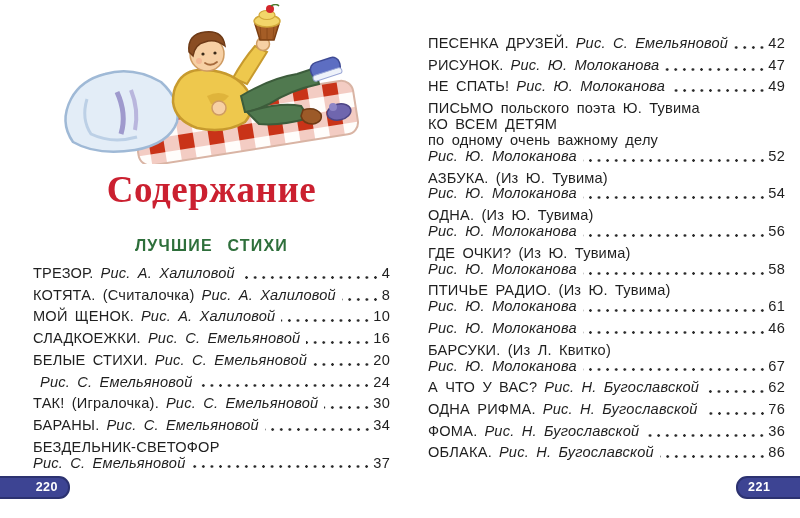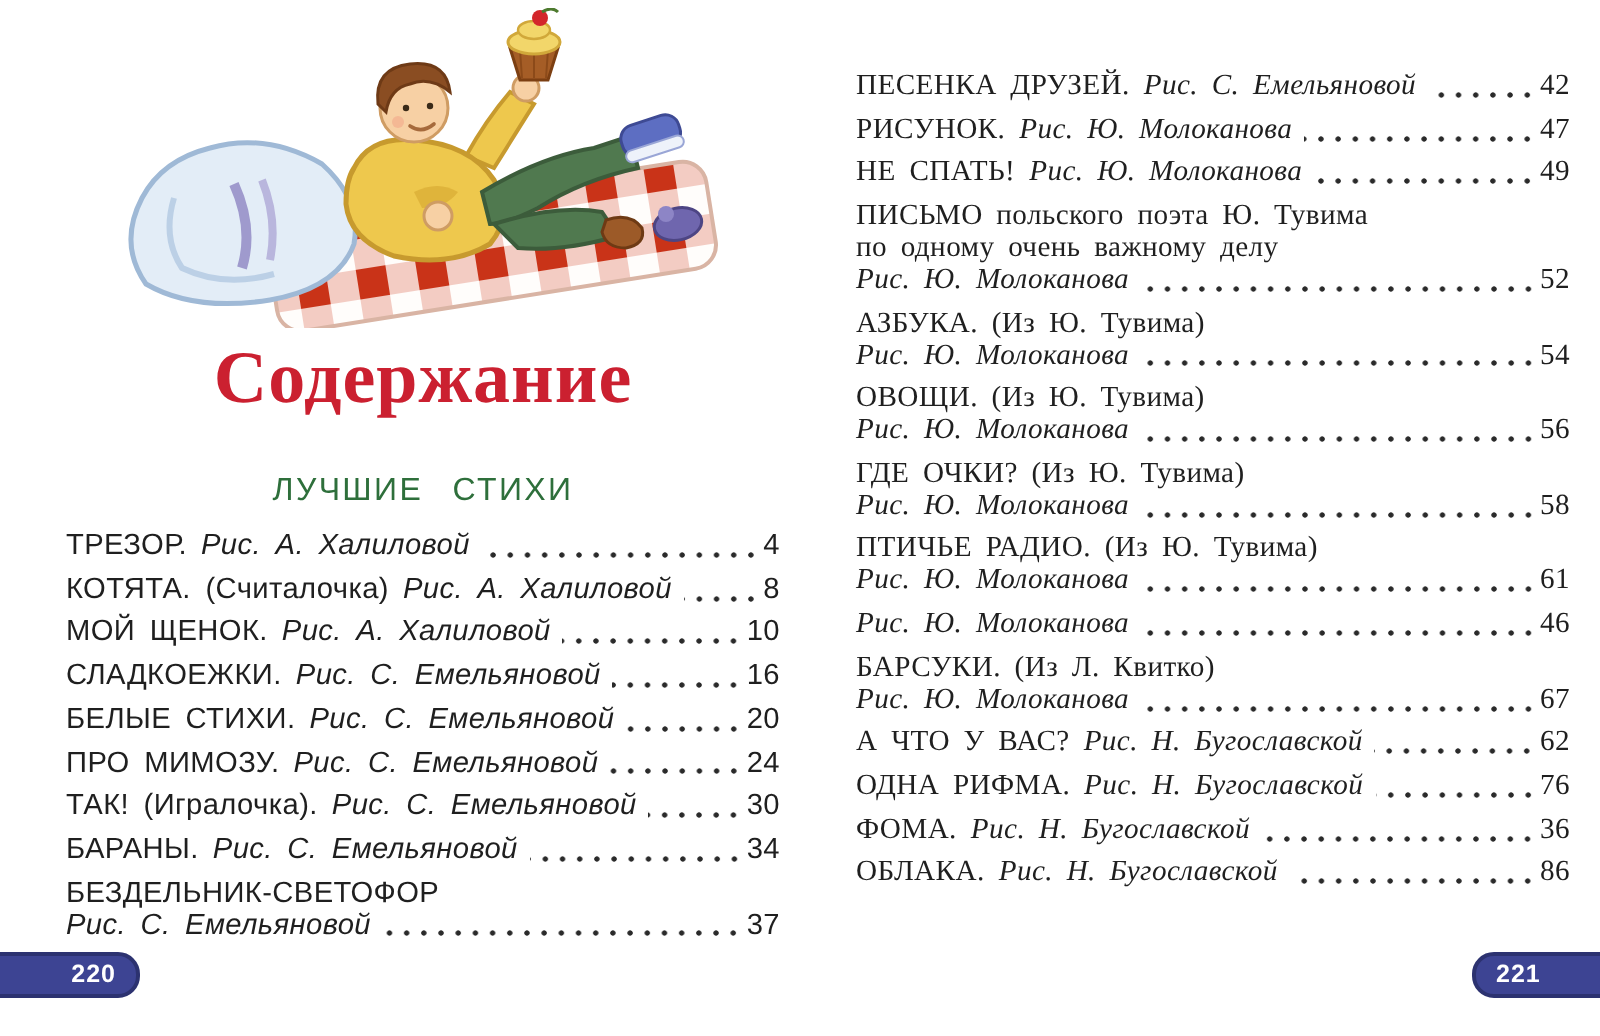--- a/index.html
+++ b/index.html
@@ -13,27 +13,27 @@
 
   .illustration { position:absolute; left:24px; top:4px; }
 
   .toc-title {
     position:absolute; top:168px; left:0; width:100%; text-align:center;
     font-family:Liberation Serif, serif; font-weight:bold;
     font-size:37px; color:#cb2030; letter-spacing:0.5px;
   }
   .section-heading {
     position:absolute; top:237px; left:0; width:100%; text-align:center;
-    font-weight:normal; font-size:16px; color:#2e6f3b;
+    font-weight:bold; font-size:16px; color:#2e6f3b;
     letter-spacing:1.2px; word-spacing:9px;
   }
 
   .entries { position:absolute; left:0; right:0; }
   .entries-left  { top:266px; }
-  .entries-right { top:36px;font-family:Liberation Serif, serif; }
+  .entries-right { top:36px; }
 
   .entry { margin-bottom:5.8px; }
   .row { display:flex; align-items:baseline; line-height:15.9px;
          font-size:14.6px; letter-spacing:0.2px; word-spacing:3px; white-space:nowrap; }
   .t  { }
   .c  { font-style:italic; margin-left:7px; }
   .c-first { font-style:italic; margin-left:0; }
   .leader {
     flex:1; min-width:10px; align-self:flex-end;
     height:5px; margin:0 2px 2px 6px;
@@ -172,21 +172,20 @@
         <div class="row">
           <span class="t">БЕЛЫЕ СТИХИ.</span>
           <span class="c">Рис. С. Емельяновой</span>
           <span class="leader"></span>
           <span class="pg">20</span>
         </div>
       </div>
 
       <div class="entry">
         <div class="row">
-          <span class="t">ПРО МИМОЗУ.</span>
           <span class="c">Рис. С. Емельяновой</span>
           <span class="leader"></span>
           <span class="pg">24</span>
         </div>
       </div>
 
       <div class="entry">
         <div class="row">
           <span class="t">ТАК! (Игралочка).</span>
           <span class="c">Рис. С. Емельяновой</span>
@@ -246,20 +245,23 @@
           <span class="leader"></span>
           <span class="pg">49</span>
         </div>
       </div>
 
       <div class="entry">
         <div class="row">
           <span class="t">ПИСЬМО польского поэта Ю. Тувима</span>
         </div>
         <div class="row">
+          <span class="t">КО ВСЕМ ДЕТЯМ</span>
+        </div>
+        <div class="row">
           <span class="t">по одному очень важному делу</span>
         </div>
         <div class="row">
           <span class="c c-first">Рис. Ю. Молоканова</span>
           <span class="leader"></span>
           <span class="pg">52</span>
         </div>
       </div>
 
       <div class="entry">
@@ -268,21 +270,21 @@
         </div>
         <div class="row">
           <span class="c c-first">Рис. Ю. Молоканова</span>
           <span class="leader"></span>
           <span class="pg">54</span>
         </div>
       </div>
 
       <div class="entry">
         <div class="row">
-          <span class="t">ОВОЩИ. (Из Ю. Тувима)</span>
+          <span class="t">ОДНА. (Из Ю. Тувима)</span>
         </div>
         <div class="row">
           <span class="c c-first">Рис. Ю. Молоканова</span>
           <span class="leader"></span>
           <span class="pg">56</span>
         </div>
       </div>
 
       <div class="entry">
         <div class="row">

